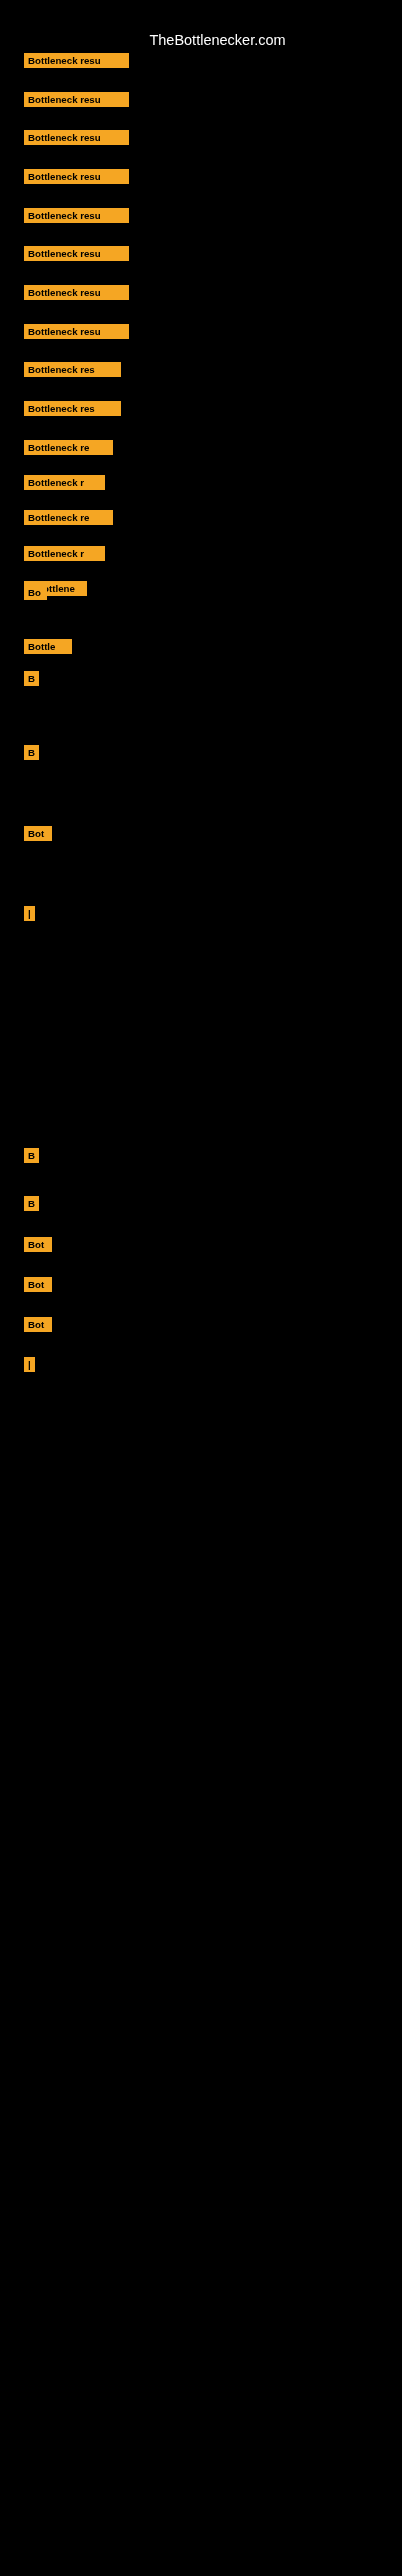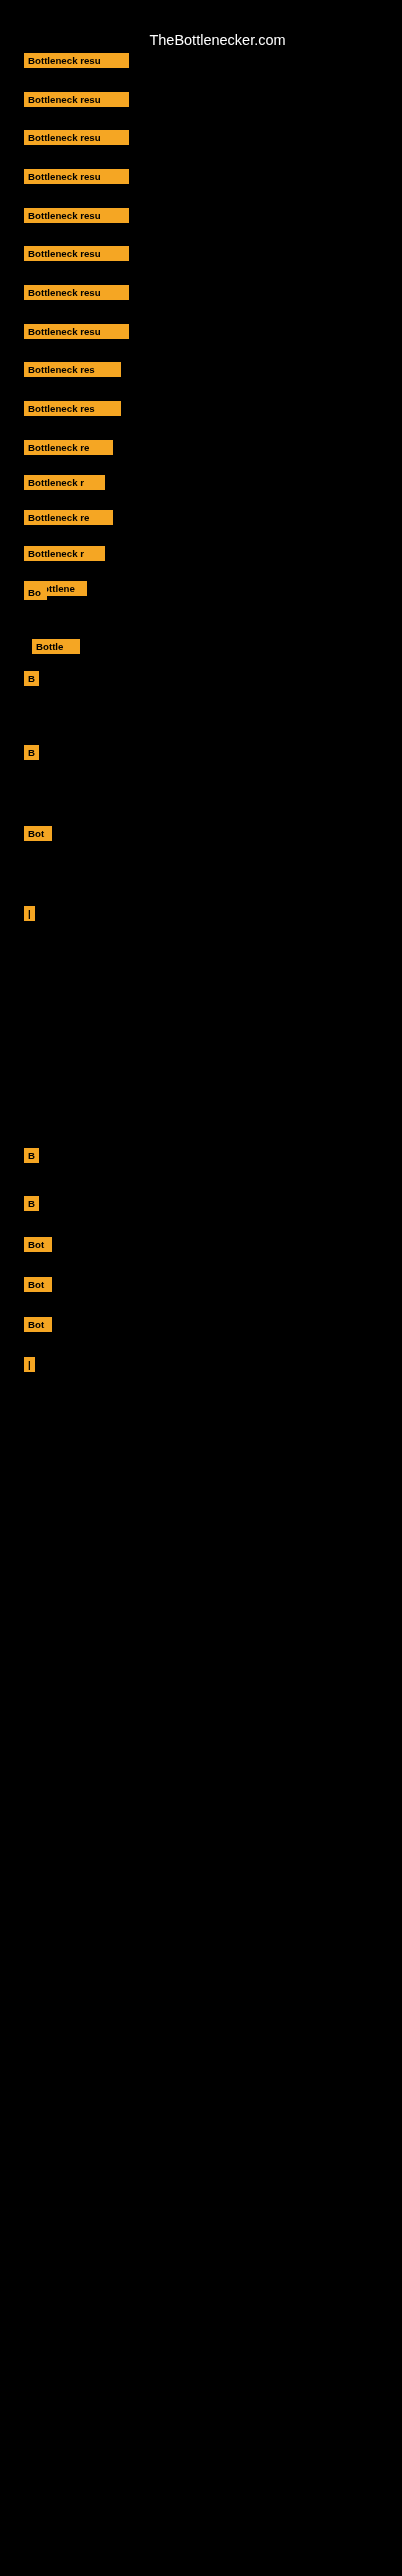--- a/index.html
+++ b/index.html
@@ -79,21 +79,21 @@
   </div>
 
   <div style="position:absolute; top:556px; left:0;">
     <span style="display:inline-block; background:#f5a623; color:#000; font-size:9.7px; font-weight:bold; padding:2.4px 4px; min-width:63px;text-align:center;">Bottlene</span>
   </div>
 
   <div style="position:absolute; top:560px; left:0;">
     <span style="display:inline-block; background:#f5a623; color:#000; font-size:9.7px; font-weight:bold; padding:2.4px 4px; min-width:22.5px;">Bo</span>
   </div>
 
-  <div style="position:absolute; top:614px; left:0;margin-left:8px;">
+  <div style="position:absolute; top:614px; left:0;">
     <span style="display:inline-block; background:#f5a623; color:#000; font-size:9.7px; font-weight:bold; padding:2.4px 4px; min-width:48px;">Bottle</span>
   </div>
 
   <div style="position:absolute; top:646px; left:0;">
     <span style="display:inline-block; background:#f5a623; color:#000; font-size:9.7px; font-weight:bold; padding:2.4px 4px; min-width:8px;">B</span>
   </div>
 
   <div style="position:absolute; top:720px; left:0;">
     <span style="display:inline-block; background:#f5a623; color:#000; font-size:9.7px; font-weight:bold; padding:2.4px 4px; min-width:8px;">B</span>
   </div>

